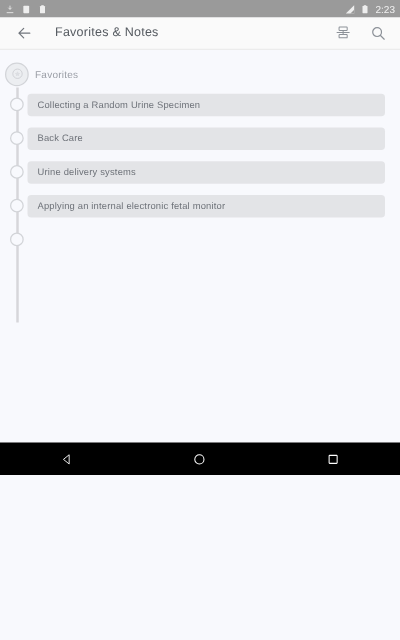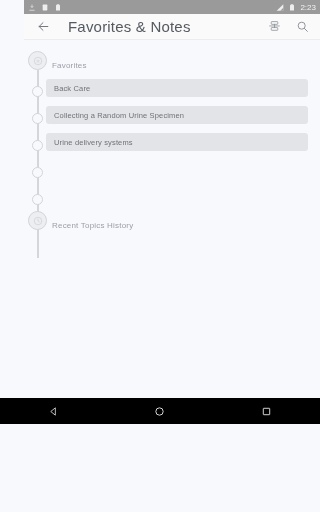--- a/index.html
+++ b/index.html
@@ -2,52 +2,52 @@
 <html><head>
 <meta charset="utf-8">
 <style>
   * { margin:0; padding:0; box-sizing:border-box; }
   html, body {
     width:320px; height:512px;
     font-family:"Liberation Sans", sans-serif;
     background:#f8f9fd;
     overflow:hidden;
   }
-  .screen { position:relative; width:320px; height:424px; background:#f8f9fd;padding-left:24px; }
+  .screen { position:relative; width:320px; height:380px; background:#f8f9fd; }
 
   
   .status-bar {
     height:14px; background:#9a9a9a; display:flex; align-items:center;
     padding:0 4px; color:#f0f0f0;
   }
   .sb-left { display:flex; align-items:center; gap:5px; }
   .sb-right { margin-left:auto; display:flex; align-items:center; gap:4px; }
   .sb-icon { width:8px; height:9px; display:block; }
   .sb-time { font-size:8px; line-height:9px; color:#f2f2f2; letter-spacing:0; }
 
   
   .toolbar {
     height:26px; background:#fafafa; display:flex; align-items:center;
     padding:0 10px; border-bottom:1px solid #ececec;
   }
   .tb-back { width:18px; height:18px; display:flex; align-items:center; justify-content:center; cursor:pointer; }
   .tb-title {
-    font-size:15px; color:#555a60; margin-left:16px; letter-spacing:.2px;
+    font-size:10px; color:#555a60; margin-left:16px; letter-spacing:.2px;
     white-space:nowrap;
   }
   .tb-actions { margin-left:auto; display:flex; align-items:center; gap:12px; }
   .tb-act { width:16px; height:16px; display:flex; align-items:center; justify-content:center; cursor:pointer; }
 
   
   .content { position:relative; height:472px; background:#f8f9fd; padding-top:0; }
   .rail {
     position:absolute; left:13px; top:30px; width:1.5px; height:188px;
     background:#d6d6da;
   }
-  .tl-row { position:relative; display:flex; align-items:flex-end; height:27px; }
+  .tl-row { position:relative; display:flex; align-items:center; height:27px; }
   .tl-row.header-row { height:22px; }
 
   .node {
     position:absolute; left:0; width:27px; display:flex; align-items:center; justify-content:center;
   }
   .node-big {
     width:19px; height:19px; border-radius:50%;
     background:#eceef1; border:1.5px solid #d2d4d8;
     display:flex; align-items:center; justify-content:center;
   }
@@ -152,67 +152,59 @@
         </div>
       </div>
       <div class="section-label">Favorites</div>
     </div>
 
     <div class="tl-row">
       <div class="node">
           <div class="node-small"></div>
         </div>
       <div class="pill">
+        <span class="pill-text">Collecting a Random Urine Specimen</span>
+      </div>
+    </div>
+
+    <div class="tl-row">
+      <div class="node">
+          <div class="node-small"></div>
+        </div>
+      <div class="pill">
         <span class="pill-text">Back Care</span>
       </div>
     </div>
 
     <div class="tl-row">
       <div class="node">
           <div class="node-small"></div>
         </div>
       <div class="pill">
-        <span class="pill-text">Collecting a Random Urine Specimen</span>
-      </div>
-    </div>
-
-    <div class="tl-row">
-      <div class="node">
-          <div class="node-small"></div>
-        </div>
-      <div class="pill">
         <span class="pill-text">Urine delivery systems</span>
       </div>
     </div>
 
     <div class="tl-row">
       <div class="node">
           <div class="node-small"></div>
         </div>
+      <div class="pill">
+        <span class="pill-text">Applying an internal electronic fetal monitor</span>
+      </div>
     </div>
 
     <div class="tl-row">
       <div class="node">
           <div class="node-small"></div>
         </div>
     </div>
 
     <div class="gap"></div>
 
-    <div class="tl-row header-row">
-      <div class="node">
-        <div class="node-big">
-          <svg width="10" height="10" viewBox="0 0 24 24">
-            <circle cx="12" cy="12" r="9" stroke="#c9cbd0" stroke-width="1.5" fill="none"></circle>
-            <path d="M12 7.5V12l3 2" stroke="#c9cbd0" stroke-width="1.6" fill="none" stroke-linecap="round"></path>
-          </svg>
-        </div>
-      </div>
-      <div class="section-label">Recent Topics History</div>
-    </div>
   </div>
 
   <div class="navbar">
     <div class="nav-btn">
       <svg width="11" height="11" viewBox="0 0 24 24">
         <path d="M16 4L6 12l10 8z" fill="none" stroke="#fff" stroke-width="1.6" stroke-linejoin="round"></path>
       </svg>
     </div>
     <div class="nav-btn">
       <svg width="11" height="11" viewBox="0 0 24 24">

